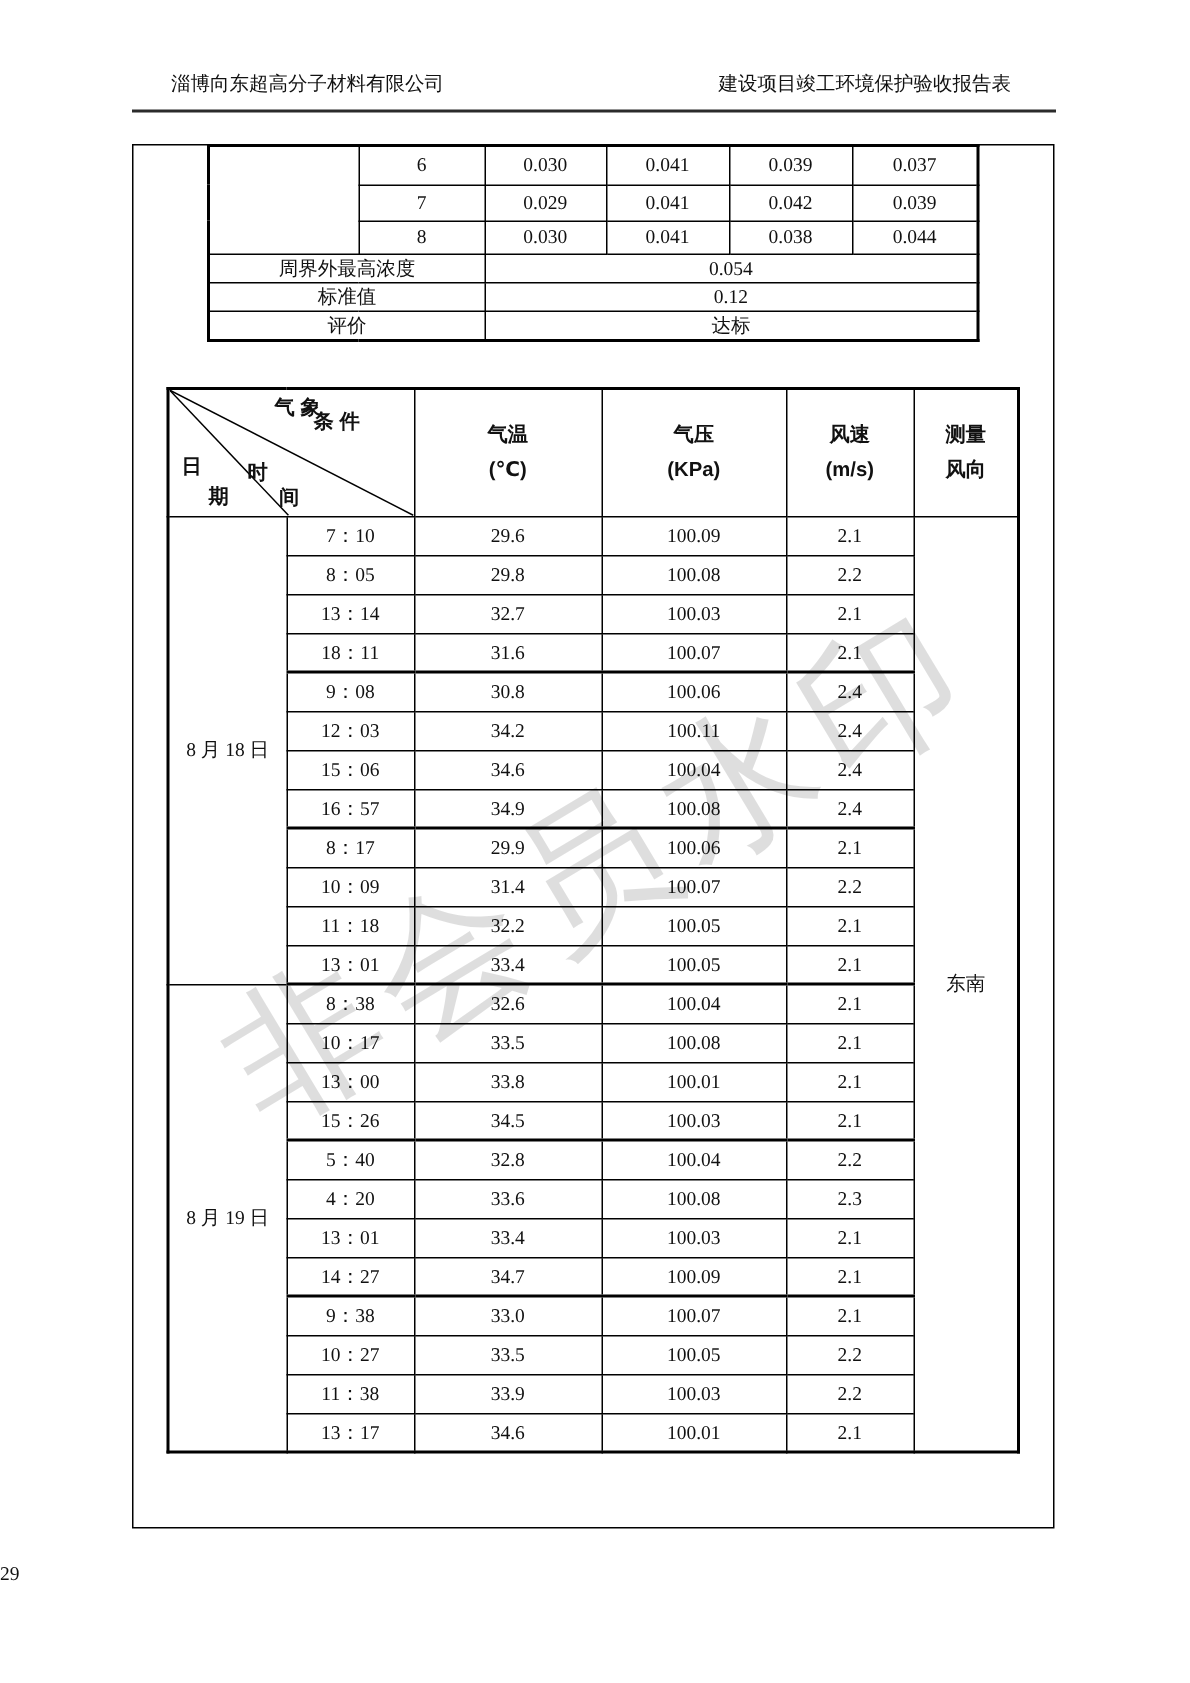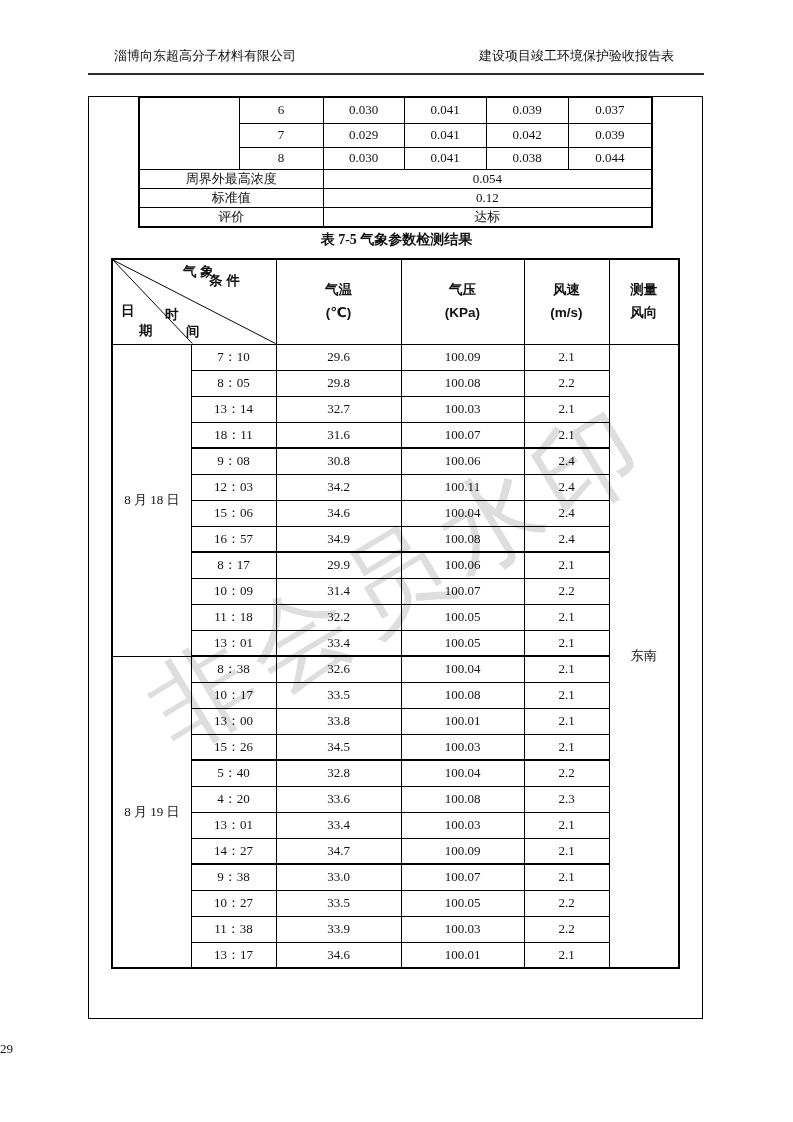--- a/index.html
+++ b/index.html
@@ -101,21 +101,20 @@
       <td colspan="2">标准值</td>
       <td colspan="4">0.12</td>
     </tr>
     <tr class="h17">
       <td colspan="2">评价</td>
       <td colspan="4">达标</td>
     </tr>
   </tbody>
     </table>
 
-  <div class="tbl-title">表 7-5 气象参数检测结果</div>
 
   <table class="wtable">
     <colgroup>
       <col style="width:79px">
         <col style="width:85px">
         <col style="width:125px">
       <col style="width:123px">
         <col style="width:85px">
         <col style="width:70px">
     </colgroup>

